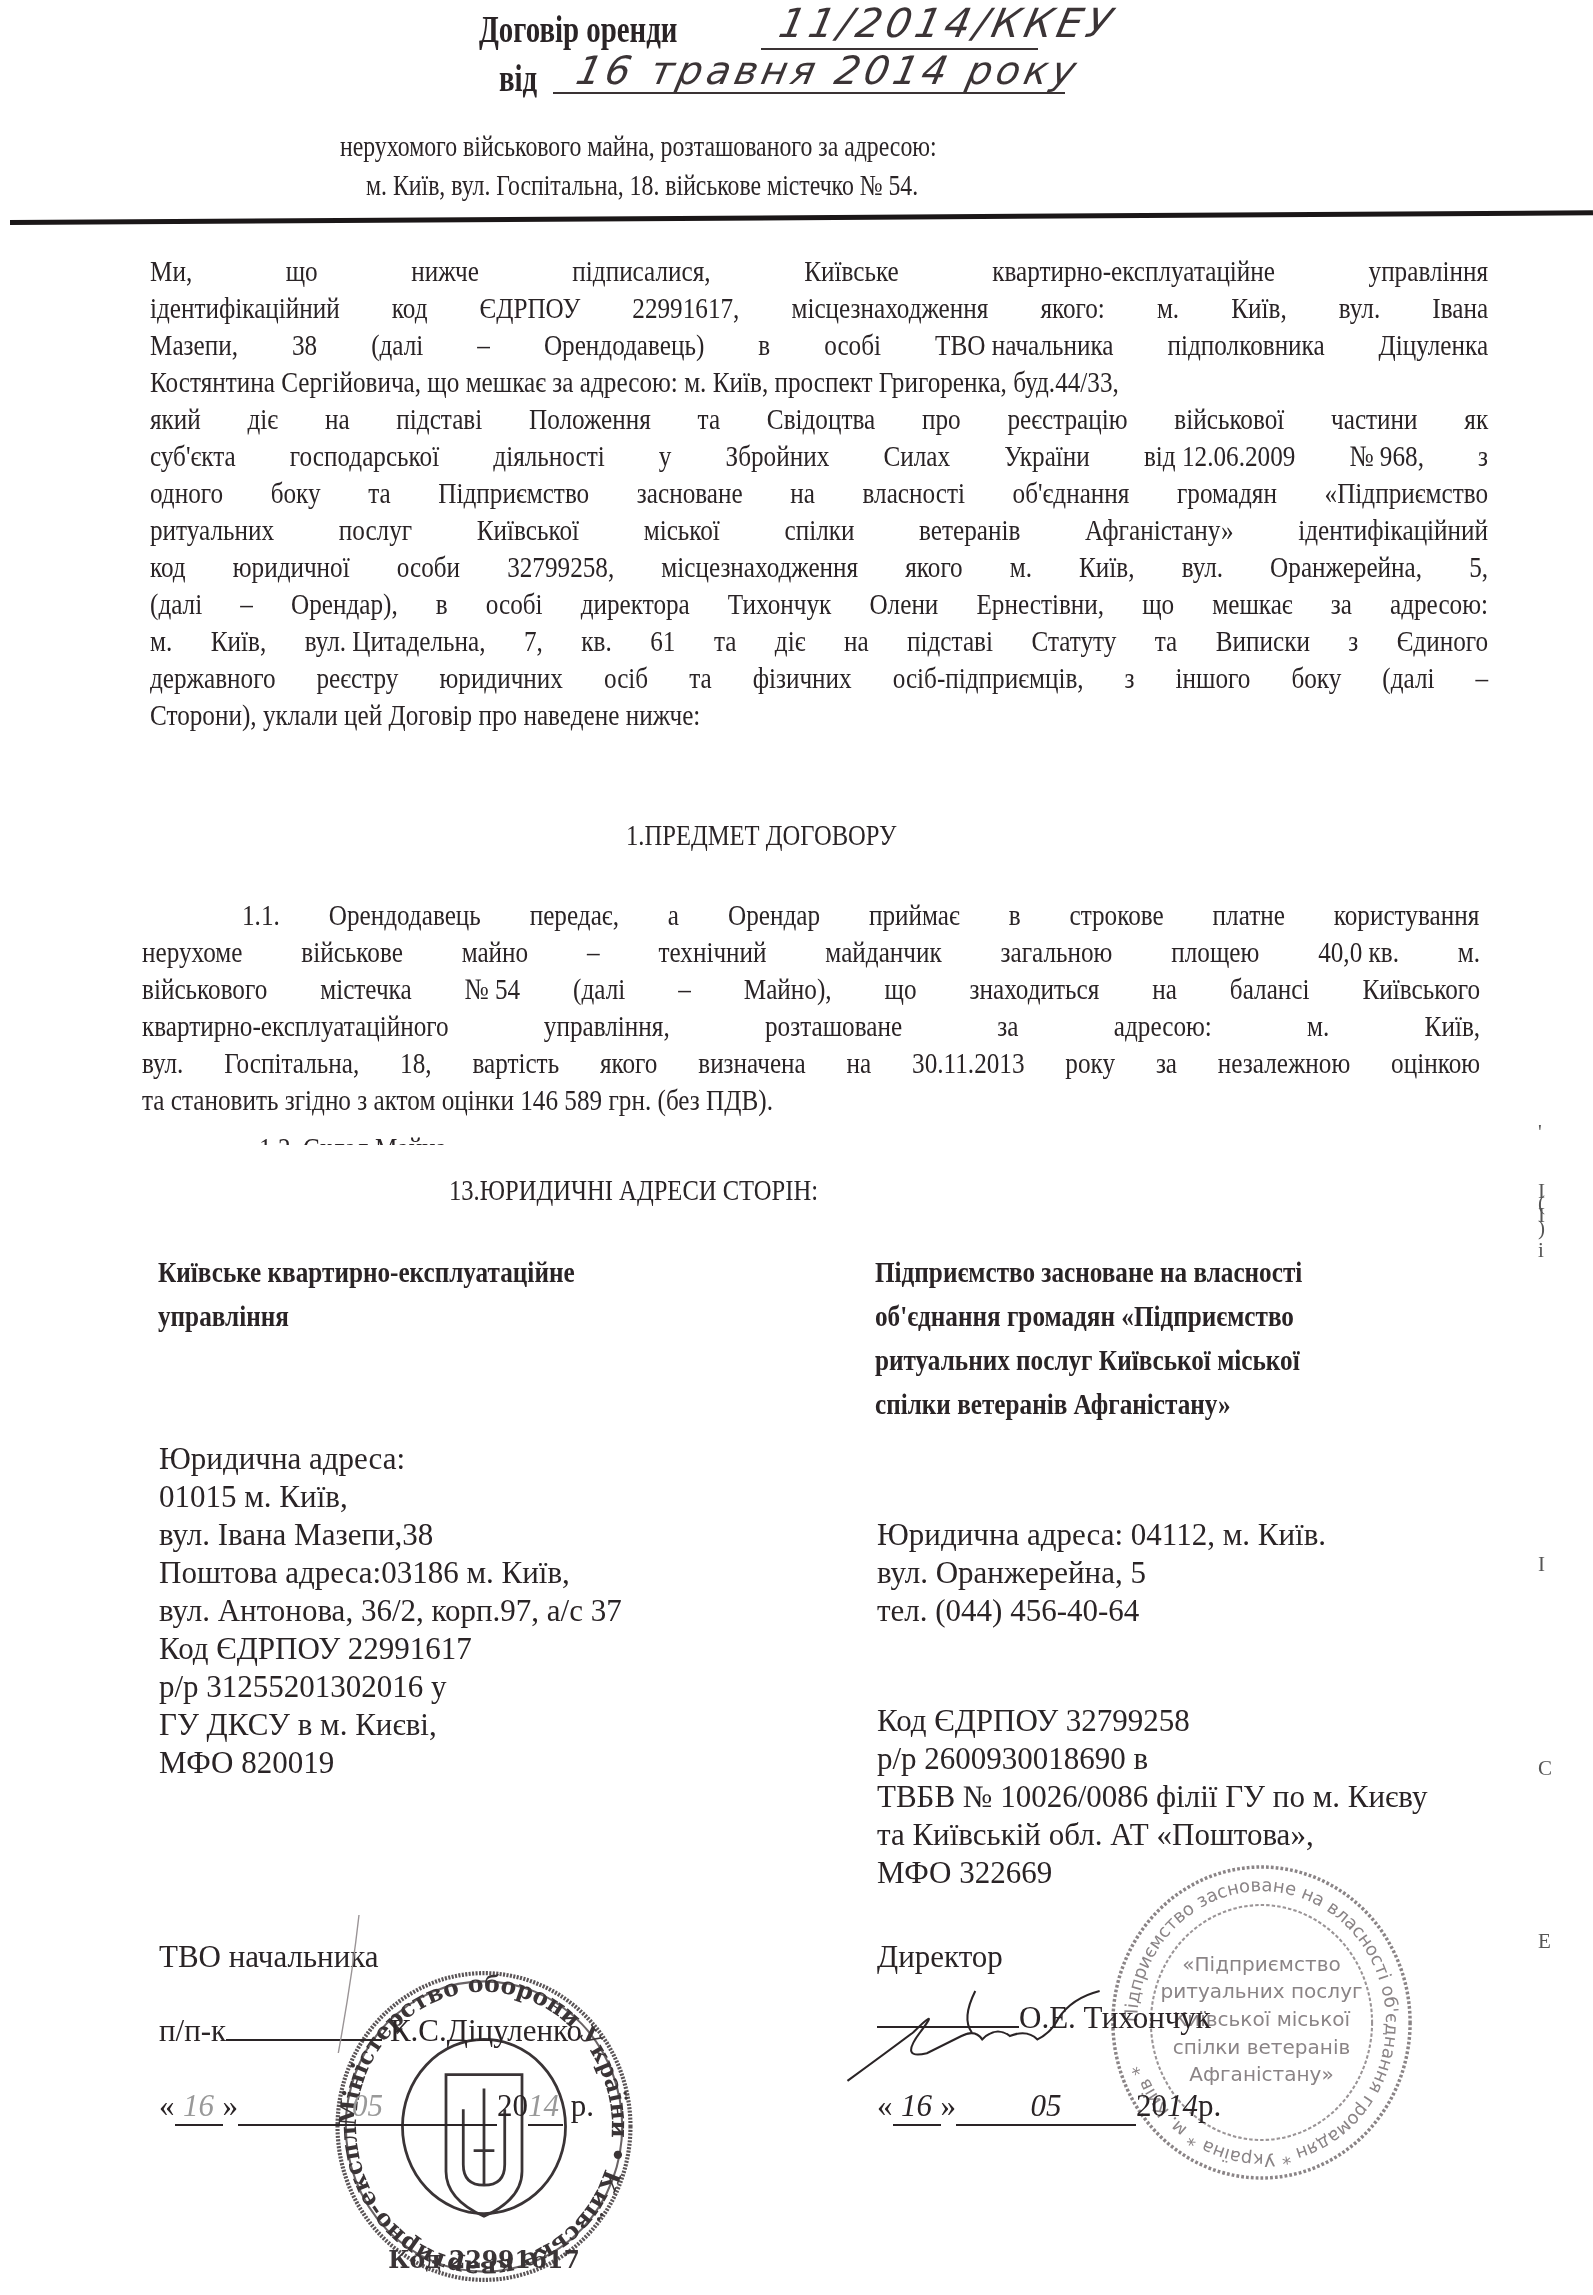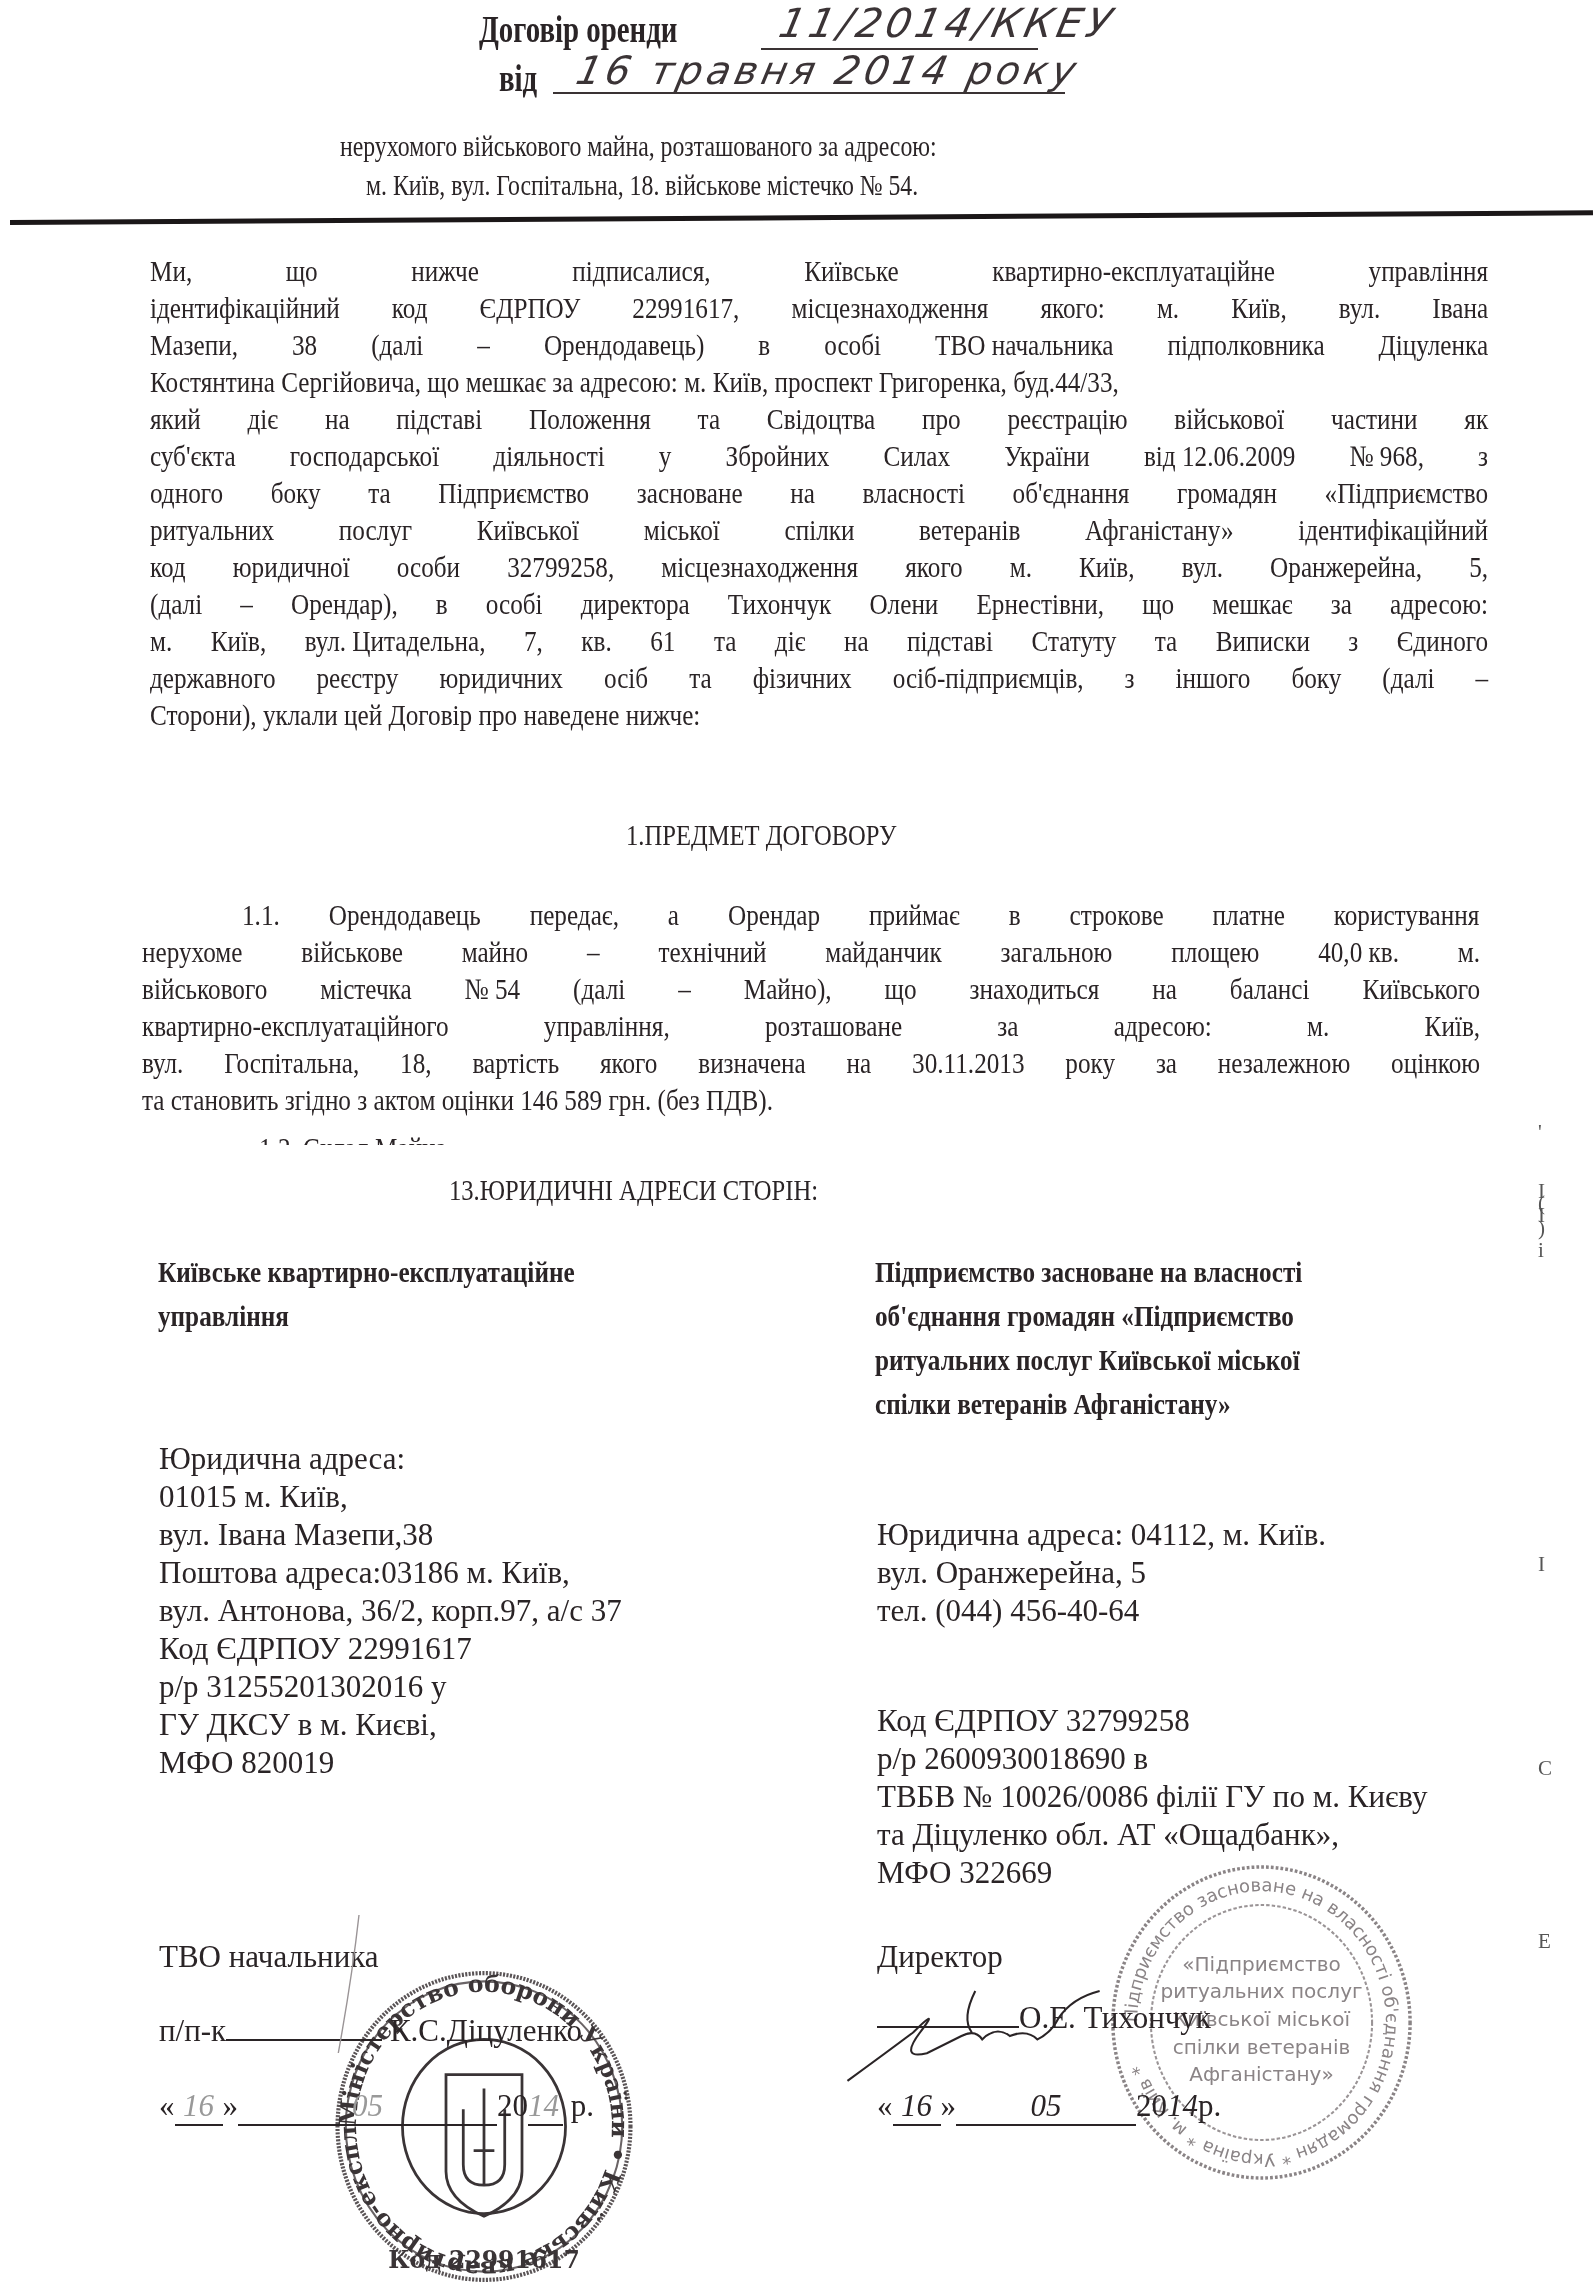--- a/index.html
+++ b/index.html
@@ -317,21 +317,21 @@
 </div>
 <div class="abs addr" style="left:877px; top:1516px;">
   <div>Юридична адреса: 04112, м. Київ.</div>
   <div>вул. Оранжерейна, 5</div>
   <div>тел. (044) 456-40-64</div>
 </div>
 <div class="abs addr" style="left:877px; top:1702px;">
   <div>Код ЄДРПОУ 32799258</div>
   <div>р/р  2600930018690 в</div>
   <div>ТВБВ № 10026/0086 філії ГУ по м. Києву</div>
-  <div>та Діцуленко обл. АТ «Ощадбанк»,</div>
+  <div>та Київській обл. АТ «Поштова»,</div>
   <div>МФО 322669</div>
 </div>
 
 <svg class="abs" style="left:332px; top:1964px;" width="304" height="325" viewBox="0 0 440 470">
   <defs>
     <path id="lessorArc" d="M 220 235 m -185 0 a 185 195 0 1 1 370 0 a 185 195 0 1 1 -370 0"></path>
   </defs>
   <ellipse cx="220" cy="235" rx="212" ry="222" fill="none" stroke="#5a5456" stroke-width="6" stroke-dasharray="3 2"></ellipse>
   <ellipse cx="220" cy="235" rx="200" ry="210" fill="none" stroke="#6a6466" stroke-width="3"></ellipse>
   <ellipse cx="220" cy="235" rx="118" ry="126" fill="none" stroke="#3a3436" stroke-width="4"></ellipse>

